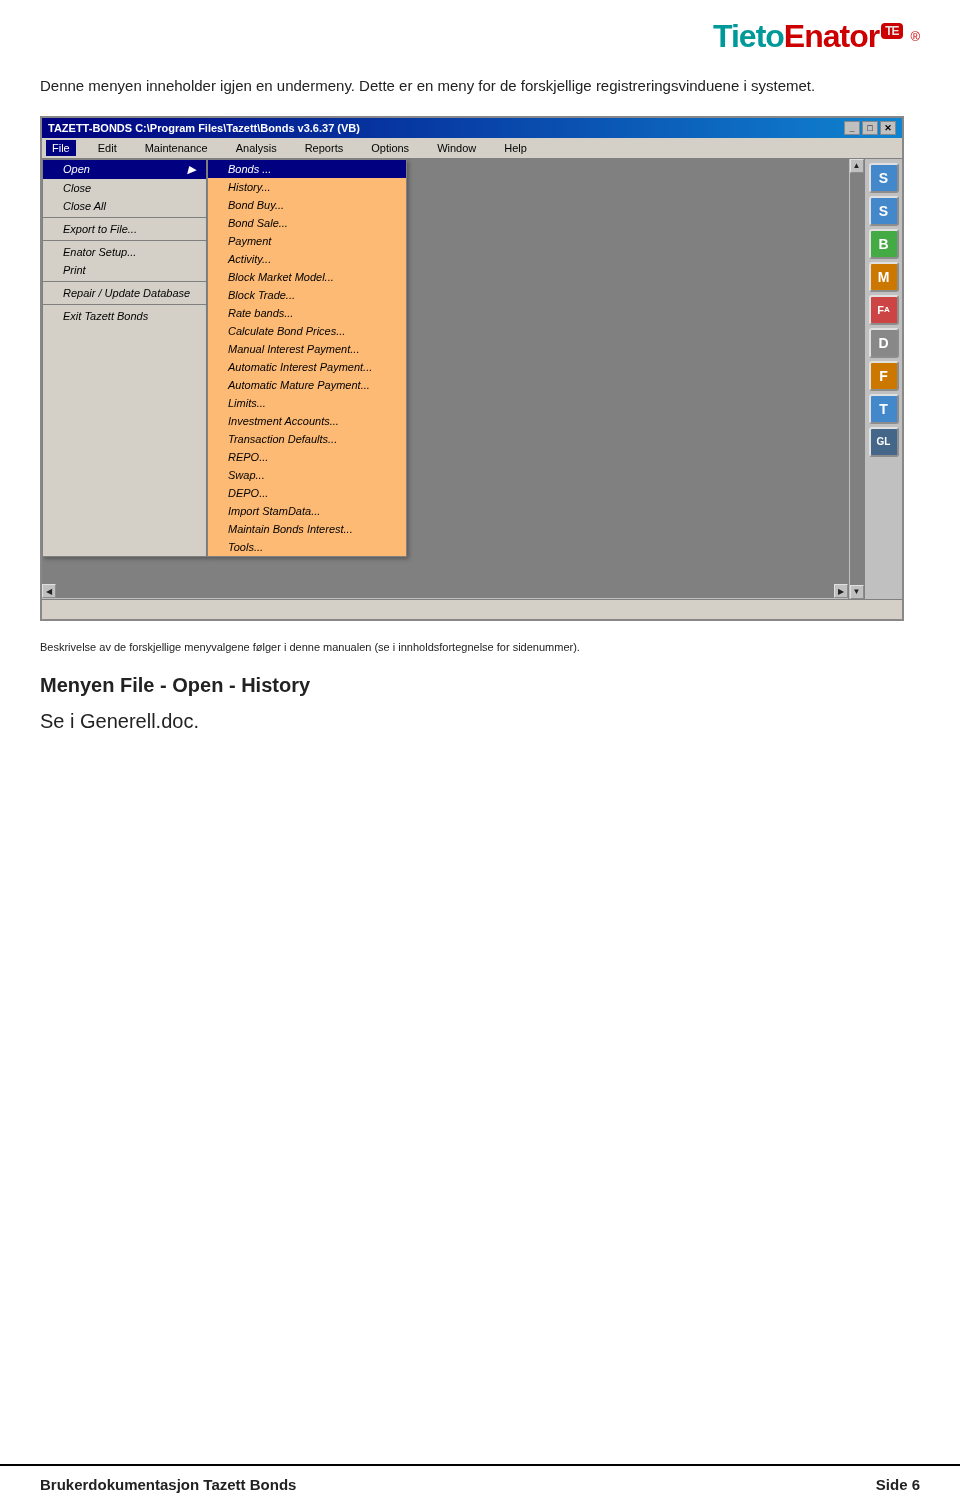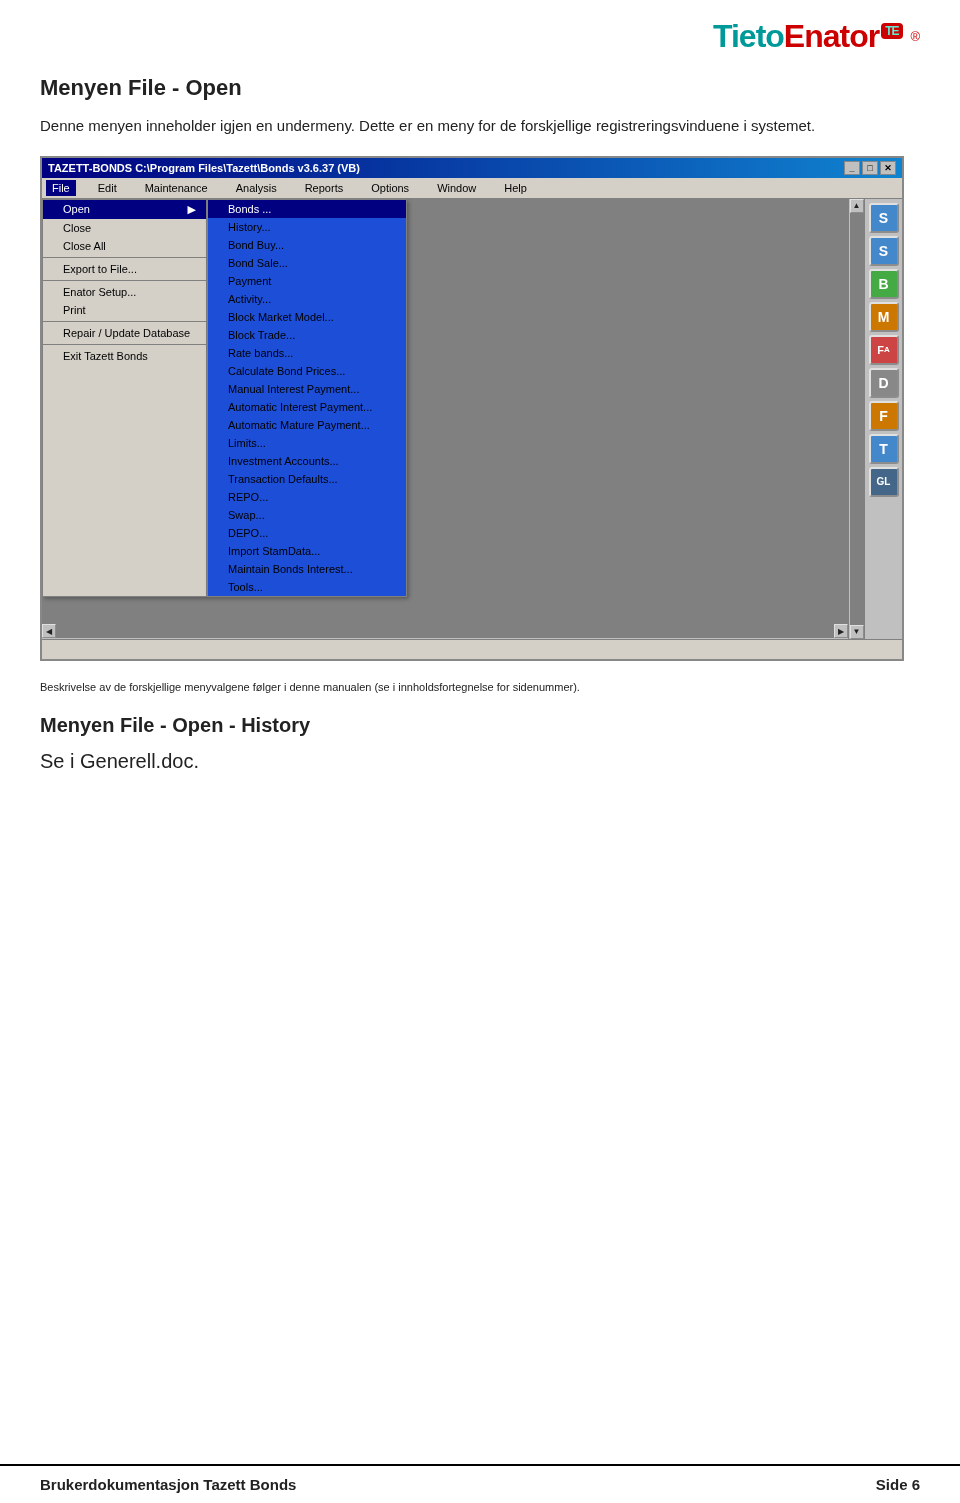--- a/index.html
+++ b/index.html
@@ -24,21 +24,21 @@
       font-weight: bold;
       color: #c00;
       letter-spacing: -1px;
     }
     .logo-text span.teal {
       color: #009999;
     }
     .logo-badge {
       display: inline-block;
       background: #c00;
-      color: #5eead4;
+      color: #e5e5e5;
       font-size: 12px;
       font-weight: bold;
       border-radius: 4px;
       padding: 1px 4px;
       vertical-align: super;
       margin-left: 2px;
     }
 
     
     .page-content {
@@ -177,31 +177,32 @@
       font-size: 11px;
     }
     .dropdown-item {
       padding: 3px 10px 3px 20px;
       color: #000;
       cursor: pointer;
       white-space: nowrap;
       display: flex;
       align-items: center;
       justify-content: space-between;
+      font-style: italic;
     }
     .dropdown-item.highlighted {
       background: #000080;
       color: #fff;
     }
     .dropdown-item .arrow {
       margin-left: 8px;
     }
 
     .dropdown-submenu {
-      background: #1d4ed8;
+      background: #fdba74;
       border: 1px solid #808080;
       box-shadow: 2px 2px 4px rgba(0,0,0,0.3);
       min-width: 200px;
       font-size: 11px;
       margin-top: 0;
     }
     .dropdown-submenu .dropdown-item.highlighted {
       background: #000080;
       color: #fff;
     }
@@ -302,21 +303,20 @@
   <div>
     <span class="logo-text">
       <span class="teal">Tieto</span><span>Enator</span><span class="logo-badge">TE</span>
     </span>
     <sup style="font-size:13px; color:#c00;">®</sup>
   </div>
 </div>
 
 <div class="page-content">
 
-  <div class="section-title">Menyen File - Open</div>
 
   <div class="section-desc">Denne menyen inneholder igjen en undermeny. Dette er en meny for de forskjellige registreringsvinduene i systemet.</div>
 
   <div class="win-screenshot">
 
     <div class="win-titlebar">
       <span>TAZETT-BONDS C:\Program Files\Tazett\Bonds v3.6.37 (VB)</span>
       <div class="win-titlebar-btns">
         <div class="win-btn">_</div>
         <div class="win-btn">□</div>

